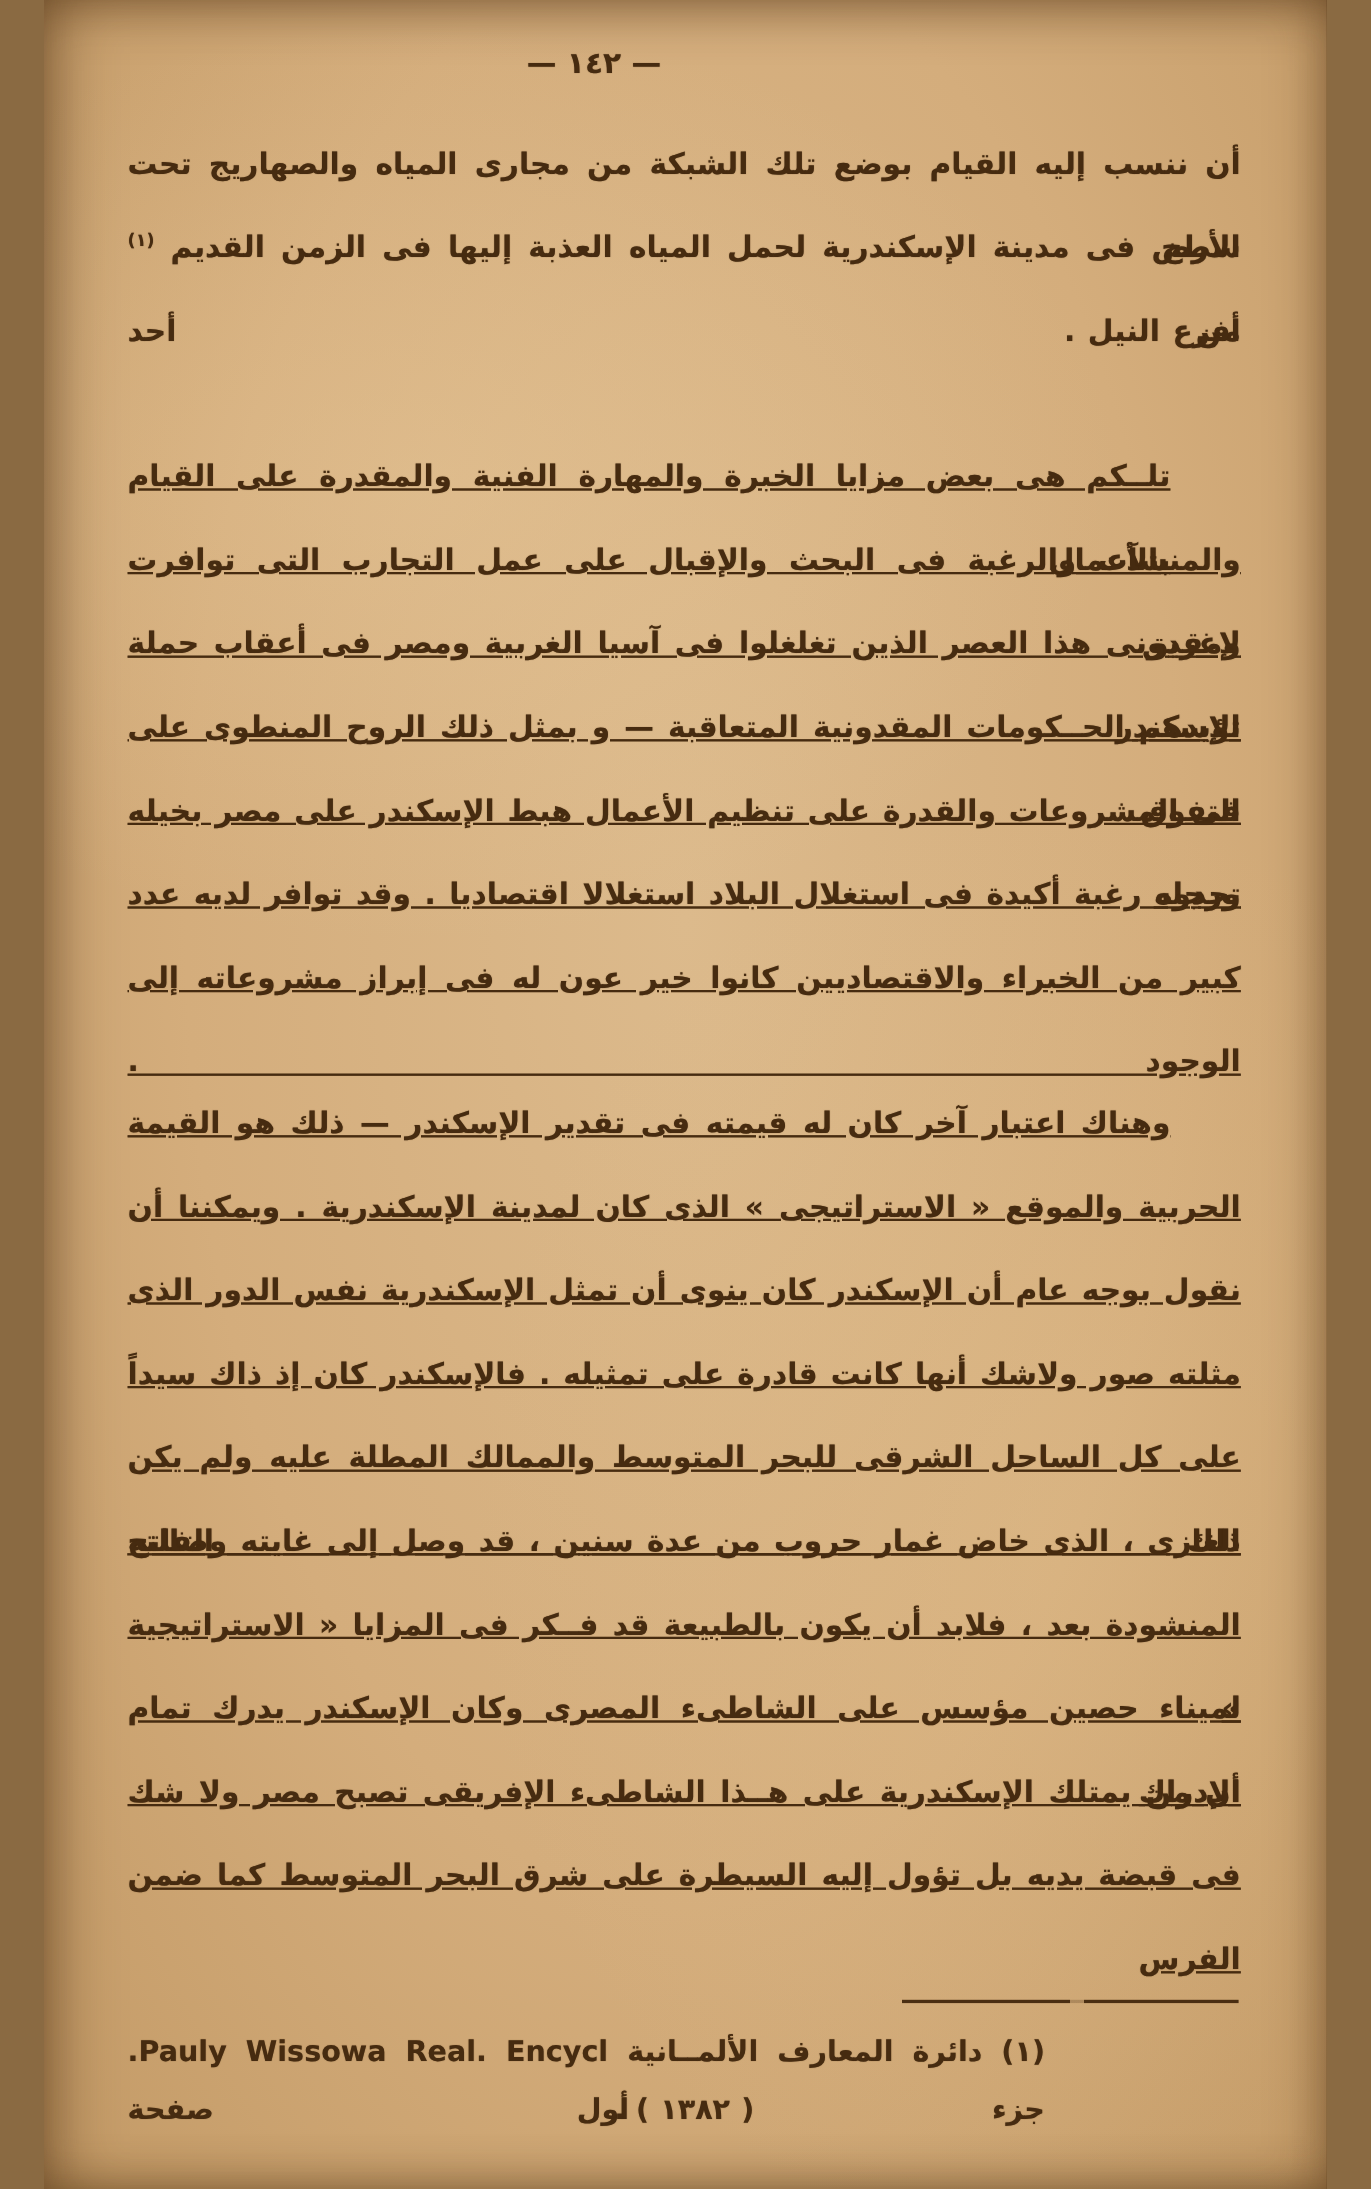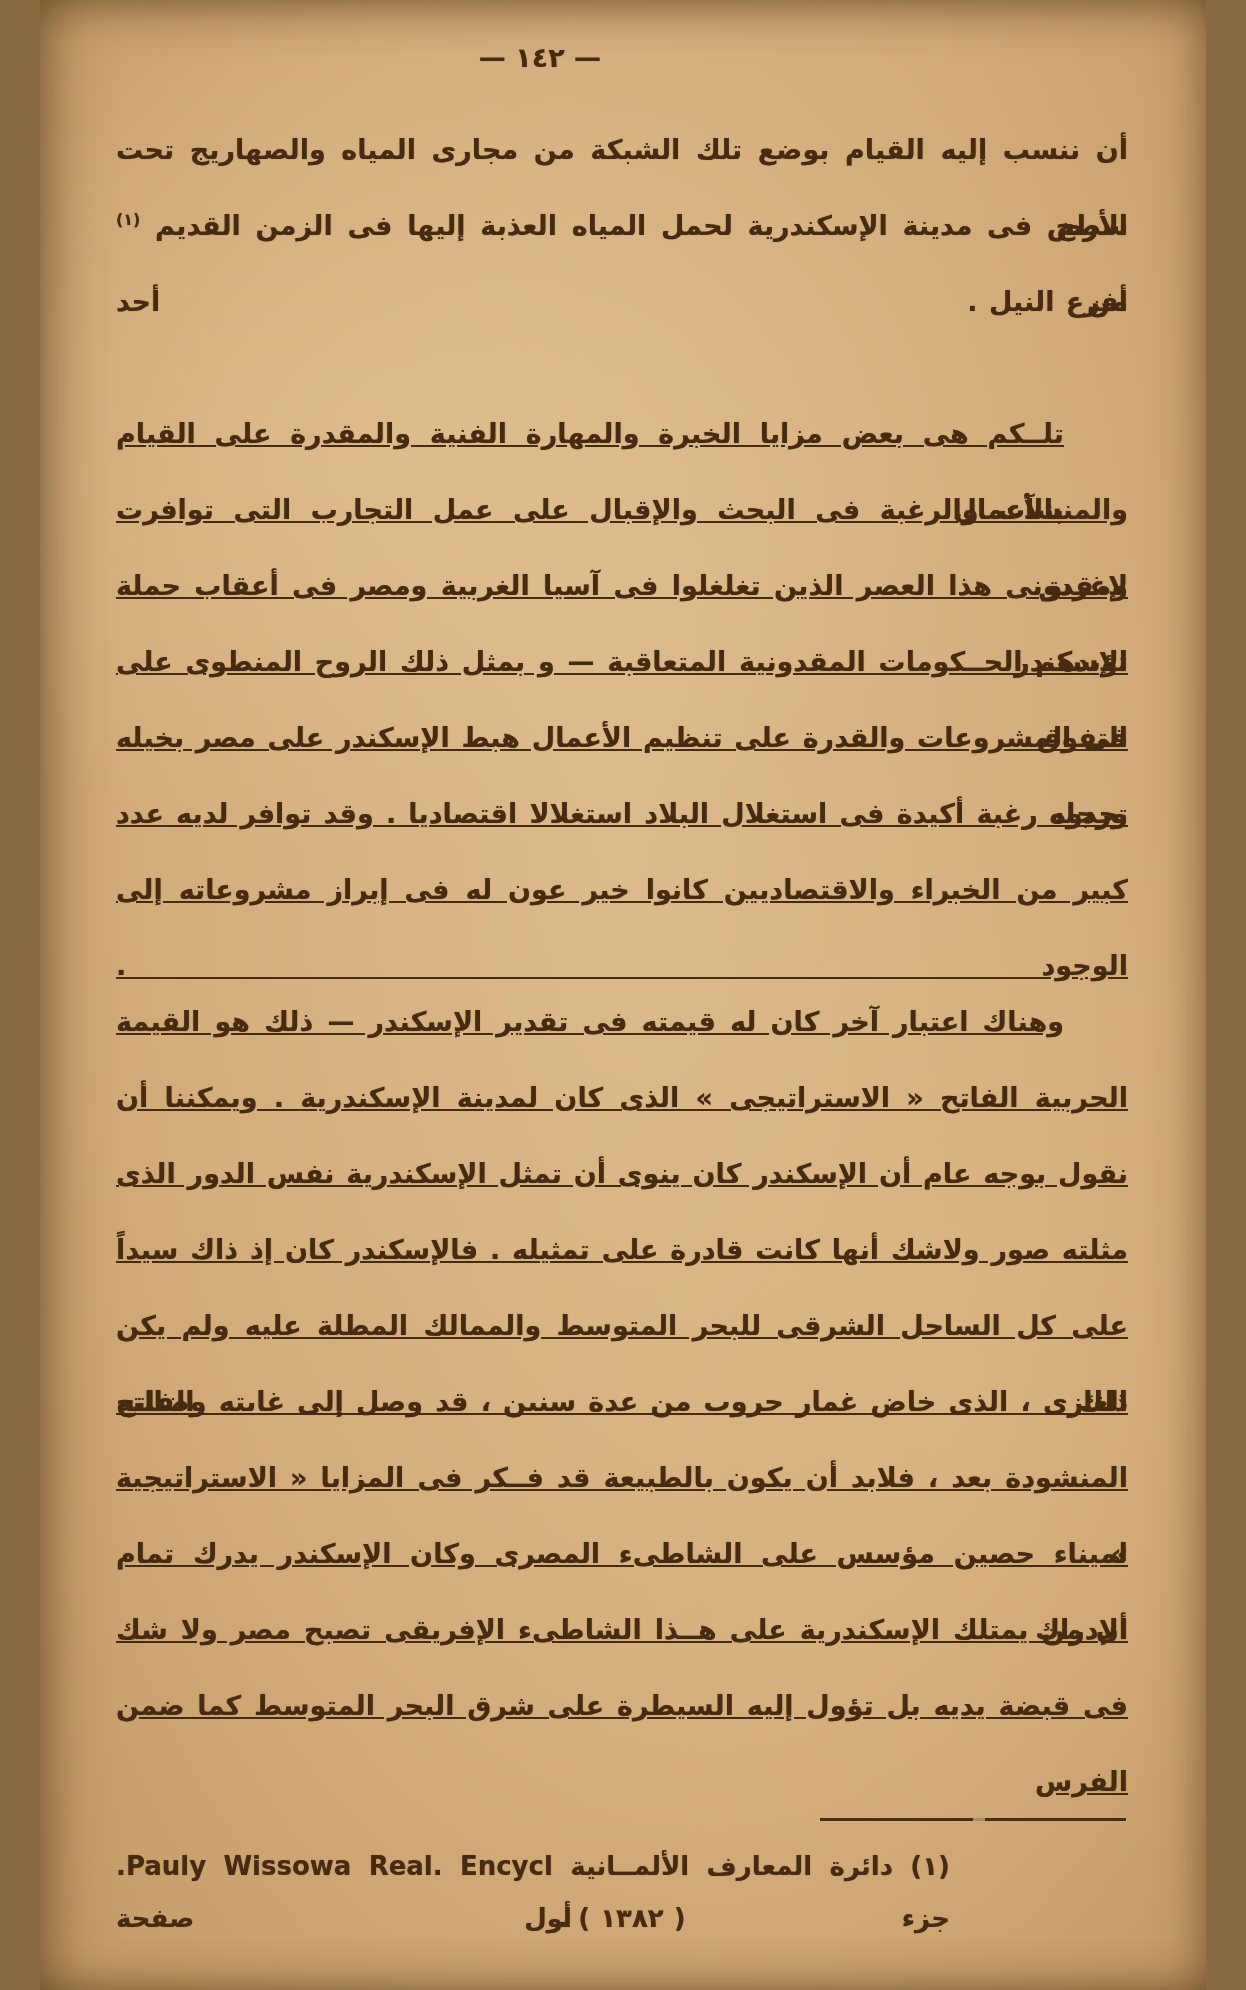--- a/index.html
+++ b/index.html
@@ -87,21 +87,21 @@
       <div class="line">والمنشآت والرغبة فى البحث والإقبال على عمل التجارب التى توافرت لإغريق</div>
       <div class="line">ومقدونى هذا العصر الذين تغلغلوا فى آسيا الغربية ومصر فى أعقاب حملة الإسكندر</div>
       <div class="line">تؤيدهم الحــكومات المقدونية المتعاقبة — و بمثل ذلك الروح المنطوى على التفوق</div>
       <div class="line">فى المشروعات والقدرة على تنظيم الأعمال هبط الإسكندر على مصر بخيله ورجله</div>
       <div class="line">تحدوه رغبة أكيدة فى استغلال البلاد استغلالا اقتصاديا . وقد توافر لديه عدد</div>
       <div class="line">كبير من الخبراء والاقتصاديين كانوا خير عون له فى إبراز مشروعاته إلى الوجود .</div>
     </div>
 
     <div class="para">
       <div class="line indent">وهناك اعتبار آخر كان له قيمته فى تقدير الإسكندر — ذلك هو القيمة</div>
-      <div class="line">الحربية الفاتح « الاستراتيجى » الذى كان لمدينة الإسكندرية . ويمكننا أن</div>
+      <div class="line">الحربية والموقع « الاستراتيجى » الذى كان لمدينة الإسكندرية . ويمكننا أن</div>
       <div class="line">نقول بوجه عام أن الإسكندر كان ينوى أن تمثل الإسكندرية نفس الدور الذى</div>
       <div class="line">مثلته صور ولاشك أنها كانت قادرة على تمثيله . فالإسكندر كان إذ ذاك سيداً</div>
       <div class="line">على كل الساحل الشرقى للبحر المتوسط والممالك المطلة عليه ولم يكن ذلك الفاتح</div>
       <div class="line">الغازى ، الذى خاض غمار حروب من عدة سنين ، قد وصل إلى غايته وضالته</div>
       <div class="line">المنشودة بعد ، فلابد أن يكون بالطبيعة قد فــكر فى المزايا « الاستراتيجية »</div>
       <div class="line">لميناء حصين مؤسس على الشاطىء المصرى وكان الإسكندر يدرك تمام الإدراك</div>
       <div class="line">أن من يمتلك الإسكندرية على هــذا الشاطىء الإفريقى تصبح مصر ولا شك</div>
       <div class="line">فى قبضة يديه بل تؤول إليه السيطرة على شرق البحر المتوسط كما ضمن الفرس</div>
     </div>
 

